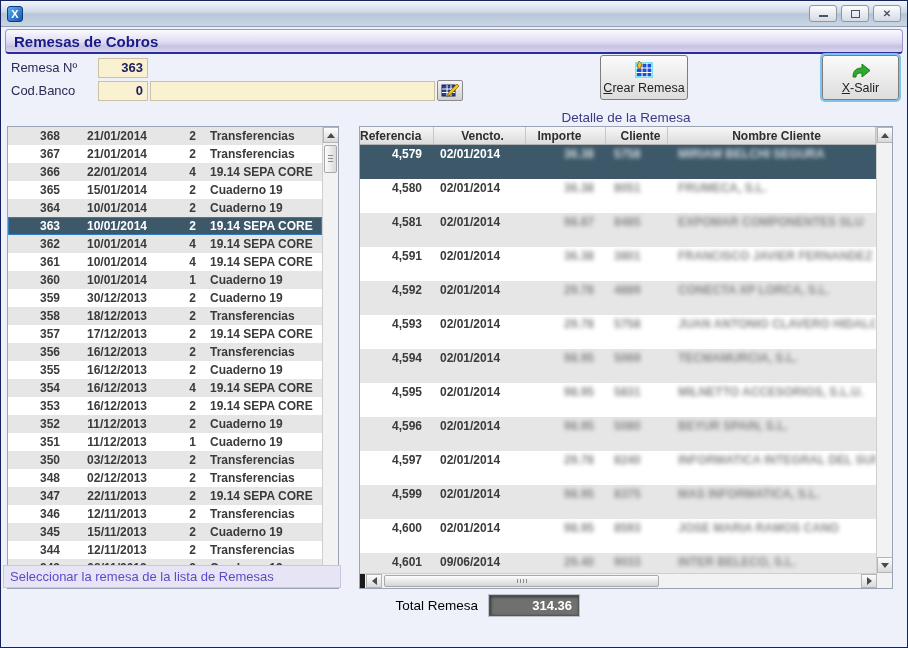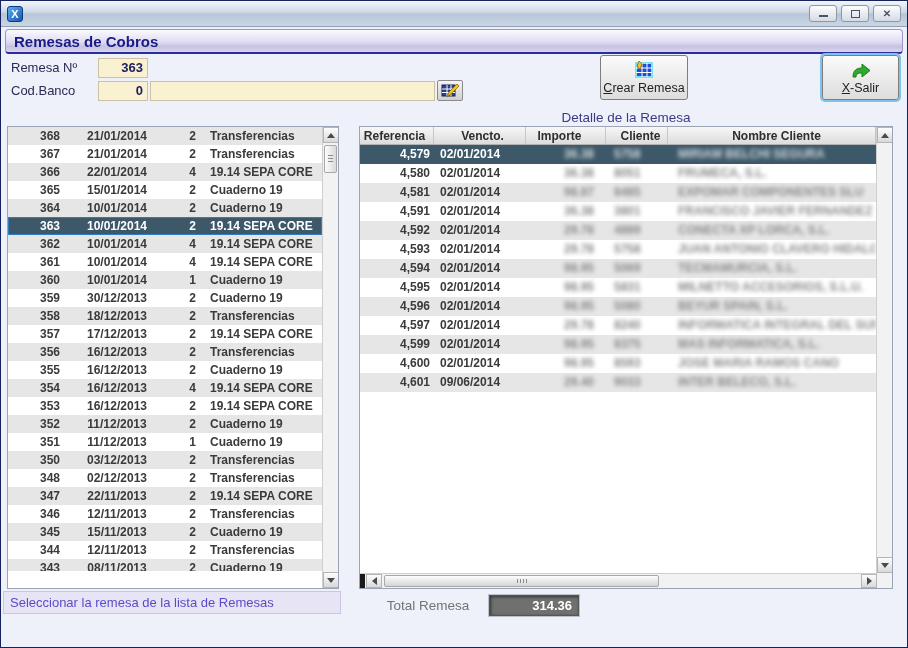--- a/index.html
+++ b/index.html
@@ -48,35 +48,35 @@
 
   
   .tablebox{position:absolute;background:#fff;border:1px solid #9aa4b4;overflow:hidden;}
   .thead{display:flex;height:18px;background:linear-gradient(180deg,#f7f7f7,#dcdcdc);
     border-bottom:1px solid #b2b2b2;}
   .th{font-size:12px;font-weight:bold;color:#2e2e2e;line-height:18px;text-align:center;
     border-right:1px solid #c6c6c6;overflow:hidden;white-space:nowrap;}
   .rows{overflow:hidden;}
   .trow{display:flex;background:#fff;}
   #left-table .trow{height:18px;line-height:18px;}
-  #right-table .trow{height:19px;line-height:19px;}
+  #right-table .trow{height:34px;line-height:19px;}
   #left-table .trow:nth-child(odd){background:#e6e6e6;}
   #right-table .trow:nth-child(odd){background:#e6e6e6;}
   .trow.sel{background:#3d5868 !important;}
   .trow.sel .td{color:#fff;}
   #left-table .trow.sel{outline:1px solid #2e7cc2;outline-offset:-1px;}
   .td{font-size:12px;font-weight:bold;color:#3a3a3a;overflow:hidden;white-space:nowrap;}
   .blurred{filter:blur(2.3px);color:#8a8a8a;}
   .trow.sel .blurred{color:#cdd7dc;}
 
   .lc0{width:58px;text-align:right;padding-right:6px;}
   .lc1{width:94px;padding-left:8px;text-align:center;}
   .lc2{width:40px;text-align:right;padding-right:4px;}
   .lc3{flex:1;padding-left:10px;}
-  .rc0{width:74px;text-align:right;padding-right:4px;}
+  .rc0{width:74px;text-align:right;padding-right:12px;}
   .rc1{width:92px;padding-left:6px;}
   .rc2{width:80px;text-align:right;padding-right:12px;}
   .rc3{width:62px;padding-left:8px;}
   .rc4{flex:1;padding-left:10px;}
   .th{text-align:center;}
 
   
   .vscroll{position:absolute;top:0;right:0;width:16px;background:#f2f2f2;border-left:1px solid #cfcfcf;}
   .sbtn{position:absolute;left:0;width:16px;height:16px;background:linear-gradient(180deg,#fdfdfd,#d9d9d9);
     border:1px solid #b5b5b5;display:flex;align-items:center;justify-content:center;}
@@ -91,23 +91,23 @@
   .hthumb{position:absolute;top:1px;height:12px;background:linear-gradient(180deg,#fdfdfd,#d4d4d4);
     border:1px solid #a8a8a8;border-radius:2px;}
   .hgrip{position:absolute;top:3px;bottom:3px;left:50%;margin-left:-5px;width:10px;
     background:repeating-linear-gradient(90deg,#8a8a8a 0 1px,transparent 1px 3px);}
   .tri-up{width:0;height:0;border-left:4px solid transparent;border-right:4px solid transparent;border-bottom:5px solid #4a4a4a;}
   .tri-down{width:0;height:0;border-left:4px solid transparent;border-right:4px solid transparent;border-top:5px solid #4a4a4a;}
   .tri-left{width:0;height:0;border-top:4px solid transparent;border-bottom:4px solid transparent;border-right:5px solid #4a4a4a;}
   .tri-right{width:0;height:0;border-top:4px solid transparent;border-bottom:4px solid transparent;border-left:5px solid #4a4a4a;}
 
   
-  .status-strip{position:absolute;left:2px;top:564px;width:338px;height:23px;background:#e7e4f6;
+  .status-strip{position:absolute;left:2px;top:538px;width:338px;height:23px;background:#e7e4f6;
     border:1px solid #c9c5e2;font-size:13px;color:#5a4cc6;line-height:21px;padding-left:6px;}
-  .total-label{position:absolute;font-size:13.5px;color:#737373;text-align:center;}
+  .total-label{position:absolute;font-size:13.5px;color:#000000;text-align:right;}
   .total-box{position:absolute;background:#707070;color:#fff;font-size:13px;font-weight:bold;
     text-align:right;padding:2px 6px;border:1px solid #565656;
     box-shadow:inset 1px 1px 3px rgba(0,0,0,.55),0 0 0 1px #b8c0cc;}
 </style>
 </head>
 <body>
 
 <div class="window">
 
   <div class="titlebar">

